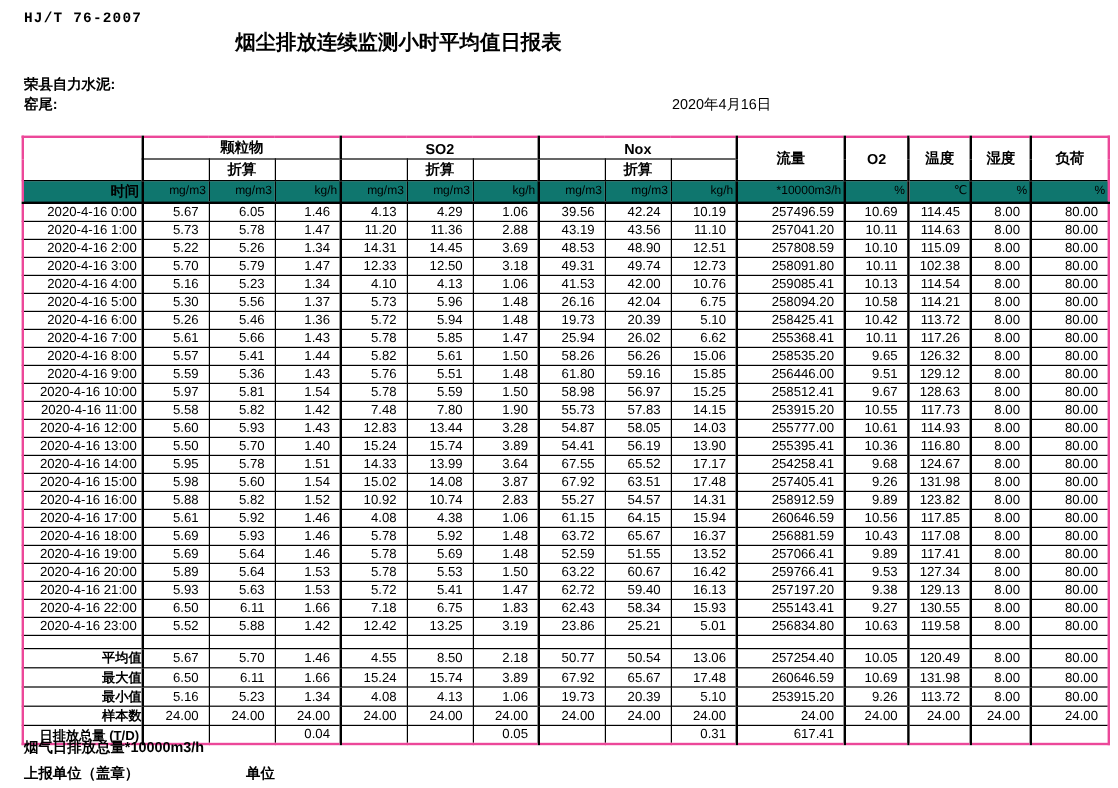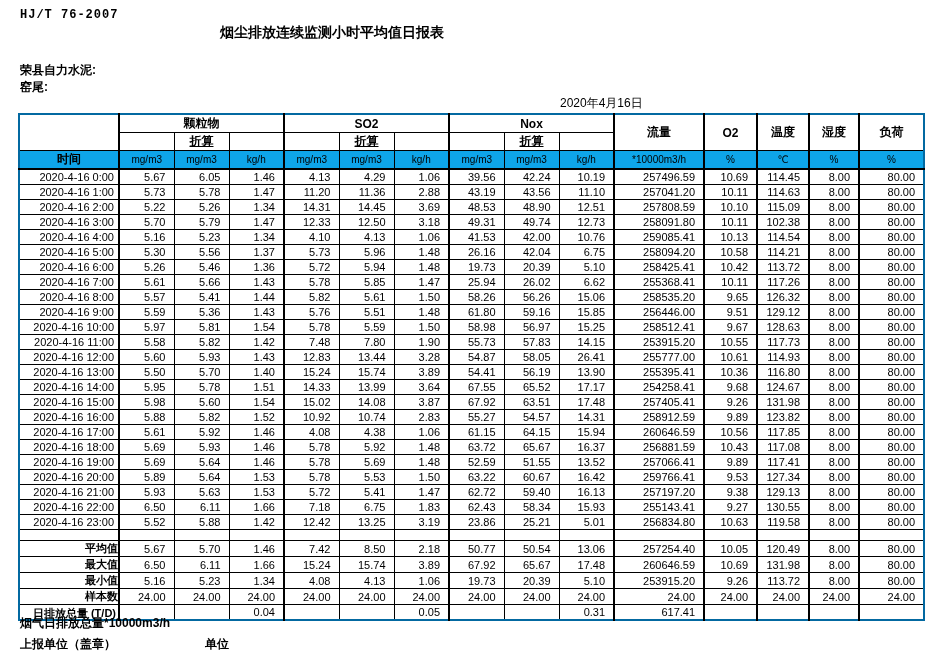--- a/index.html
+++ b/index.html
@@ -3,37 +3,37 @@
 <meta charset="utf-8">
 <style>
   html,body{margin:0;padding:0;}
   body{
     width:932px;height:657px;position:relative;background:#ffffff;color:#000;
     font-family:"Liberation Sans","DejaVu Sans",sans-serif;
   }
   .std-code{position:absolute;left:20px;top:8px;font-weight:bold;font-size:12px;
     letter-spacing:1px;font-family:"Liberation Mono","DejaVu Sans Mono",monospace;}
   .doc-title{position:absolute;left:0;top:24px;width:664px;text-align:center;
-    font-size:14px;font-weight:bold;}
+    font-size:17px;font-weight:bold;}
   .company{position:absolute;left:20px;top:62px;font-size:12px;font-weight:bold;}
   .location{position:absolute;left:20px;top:79px;font-size:12px;font-weight:bold;}
-  .report-date{position:absolute;left:560px;top:79px;font-size:12px;margin-top:16px;}
+  .report-date{position:absolute;left:560px;top:79px;font-size:12px;}
 
   table.report{position:absolute;left:18px;top:113px;width:905px;
     border-collapse:collapse;table-layout:fixed;font-size:11px;
-    border:2px solid #0369a1;}
+    border:2px solid #ec4899;}
   .report td,.report th{border:1px solid #000;padding:0 2px;height:14px;
     overflow:hidden;white-space:nowrap;font-weight:normal;}
   .report .gsep{border-right:2px solid #000;}
   .report thead tr.grp-row td,.report thead tr.grp-row th{height:15px;}
-  .report thead tr.sub-row td,.report thead tr.sub-row th{height:14px;text-decoration:underline;}
+  .report thead tr.sub-row td,.report thead tr.sub-row th{height:14px;}
   .report th.grp{font-weight:bold;font-size:12px;text-align:center;}
   .report tr.units-row td,.report tr.units-row th{
-    background:#0ea5e9;border-bottom:2px solid #000;height:13px;
-    text-align:center;font-size:10px;}
+    background:#0f766e;border-bottom:2px solid #000;height:13px;
+    text-align:right;font-size:10px;}
   .report tr.units-row th.time-h{font-size:12px;font-weight:bold;}
   .report td.time-col{text-align:right;padding-right:4px;}
   .report td.num{text-align:right;padding-right:8px;}
   .report tr.blank td{height:10px;}
   .report td.sum-label{text-align:right;padding-right:0;font-weight:bold;}
   .report td.sum-label-overflow{position:relative;overflow:visible;margin-left:24px;}
   .report td.sum-label-overflow span{position:absolute;right:2px;top:1px;
     white-space:nowrap;font-weight:bold;font-size:11px;}
   .foot-note{position:absolute;left:20px;top:615px;font-size:12px;font-weight:bold;}
   .foot-report-unit{position:absolute;left:20px;top:636px;font-size:12px;font-weight:bold;}
@@ -315,21 +315,21 @@
       <tr>
         <td class="time-col gsep">2020-4-16 12:00</td>
         <td class="num">5.60</td>
         <td class="num">5.93</td>
         <td class="num gsep">1.43</td>
         <td class="num">12.83</td>
         <td class="num">13.44</td>
         <td class="num gsep">3.28</td>
         <td class="num">54.87</td>
         <td class="num">58.05</td>
-        <td class="num gsep">26.41</td>
+        <td class="num gsep">14.03</td>
         <td class="num gsep">255777.00</td>
         <td class="num gsep">10.61</td>
         <td class="num gsep">114.93</td>
         <td class="num gsep">8.00</td>
         <td class="num">80.00</td>
       </tr>
       <tr>
         <td class="time-col gsep">2020-4-16 13:00</td>
         <td class="num">5.50</td>
         <td class="num">5.70</td>
@@ -531,21 +531,21 @@
         <td class="gsep"></td>
         <td class="gsep"></td>
         <td class="gsep"></td>
         <td></td>
       </tr>
       <tr>
         <td class="sum-label gsep">平均值</td>
         <td class="num">5.67</td>
         <td class="num">5.70</td>
         <td class="num gsep">1.46</td>
-        <td class="num">7.42</td>
+        <td class="num">4.55</td>
         <td class="num">8.50</td>
         <td class="num gsep">2.18</td>
         <td class="num">50.77</td>
         <td class="num">50.54</td>
         <td class="num gsep">13.06</td>
         <td class="num gsep">257254.40</td>
         <td class="num gsep">10.05</td>
         <td class="num gsep">120.49</td>
         <td class="num gsep">8.00</td>
         <td class="num">80.00</td>

